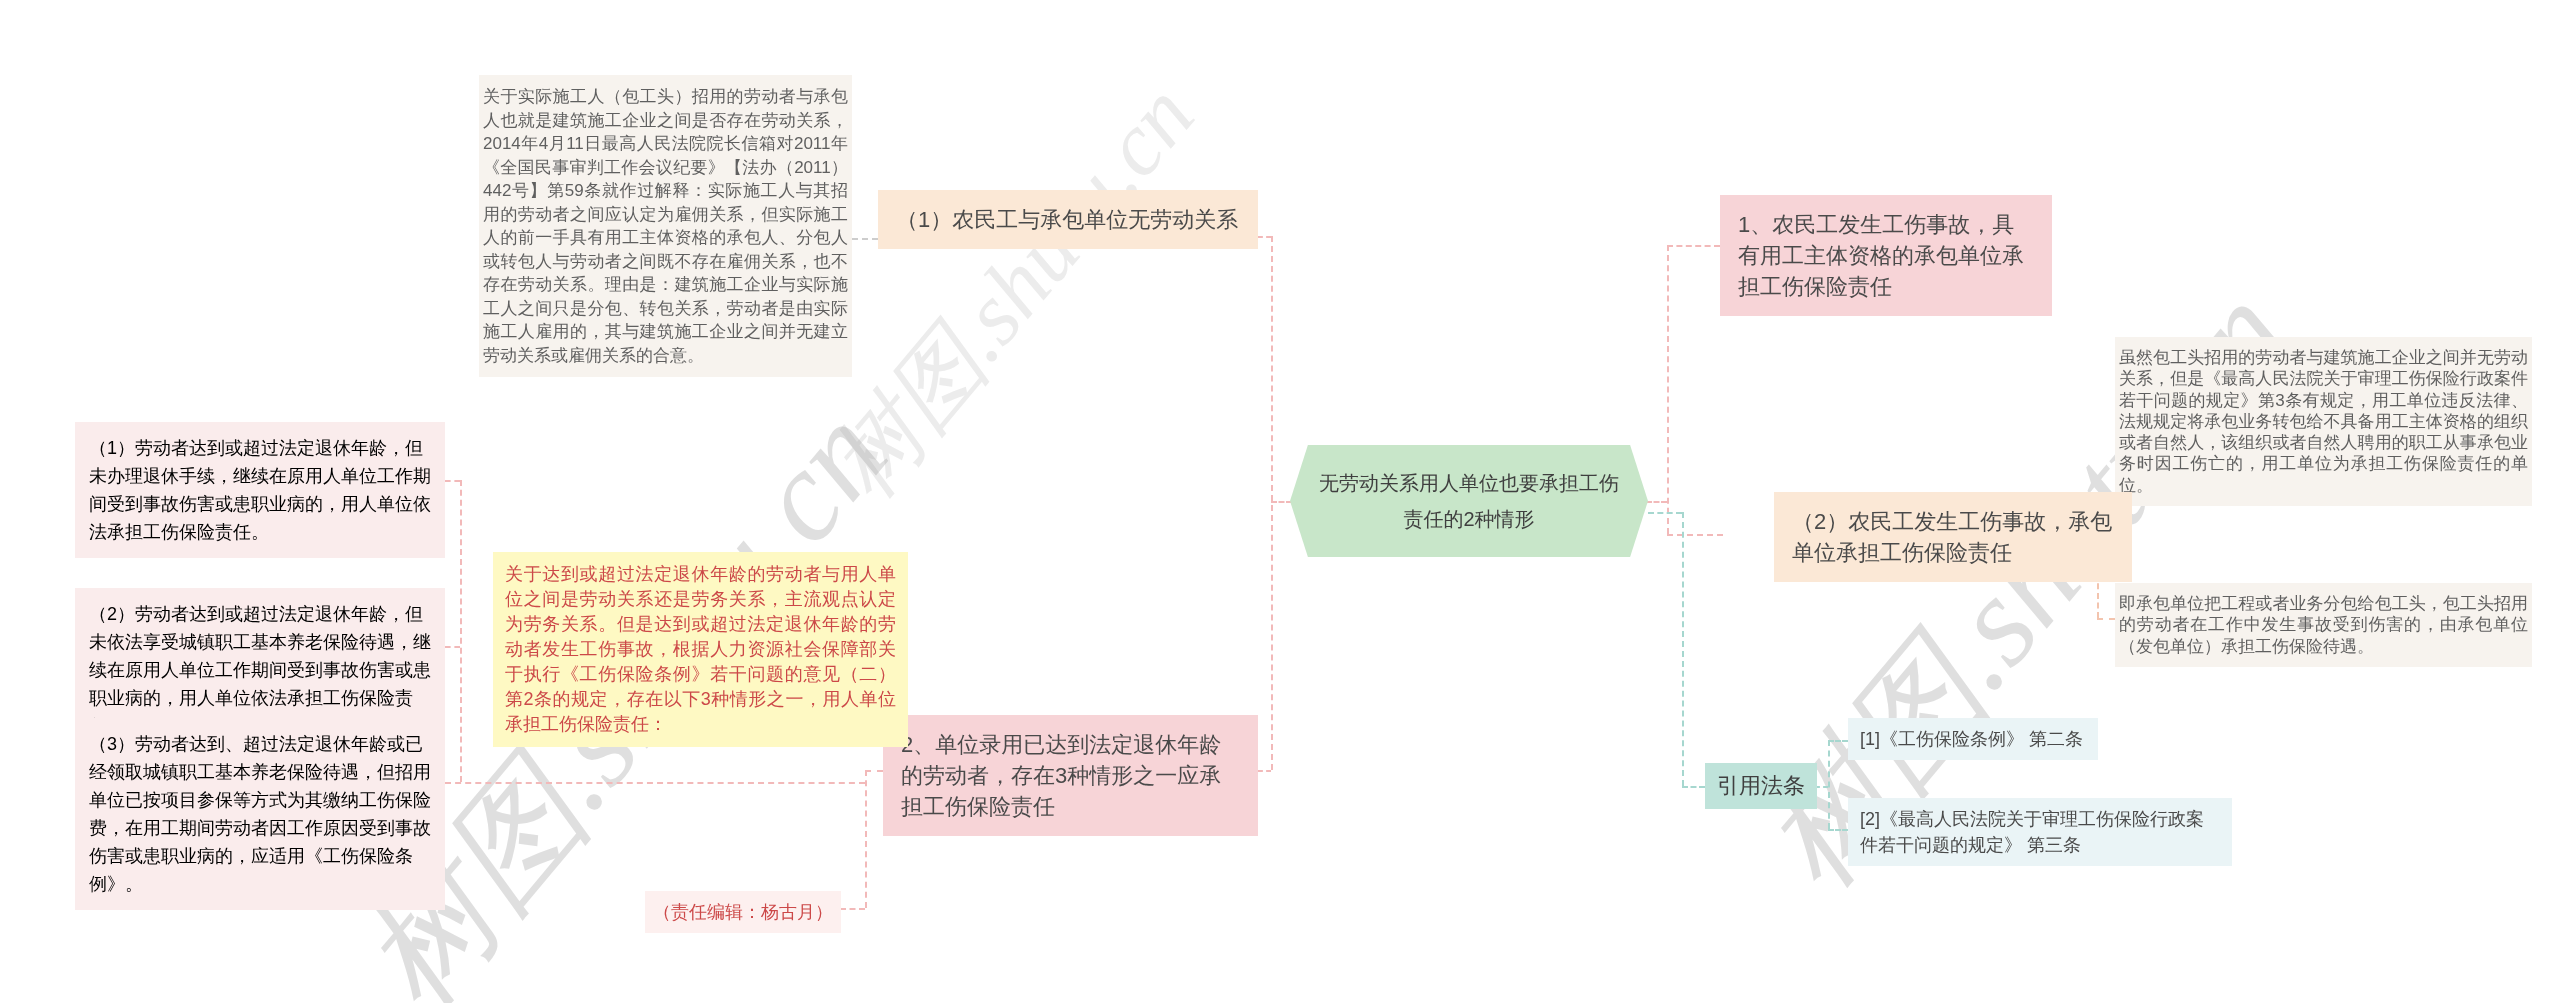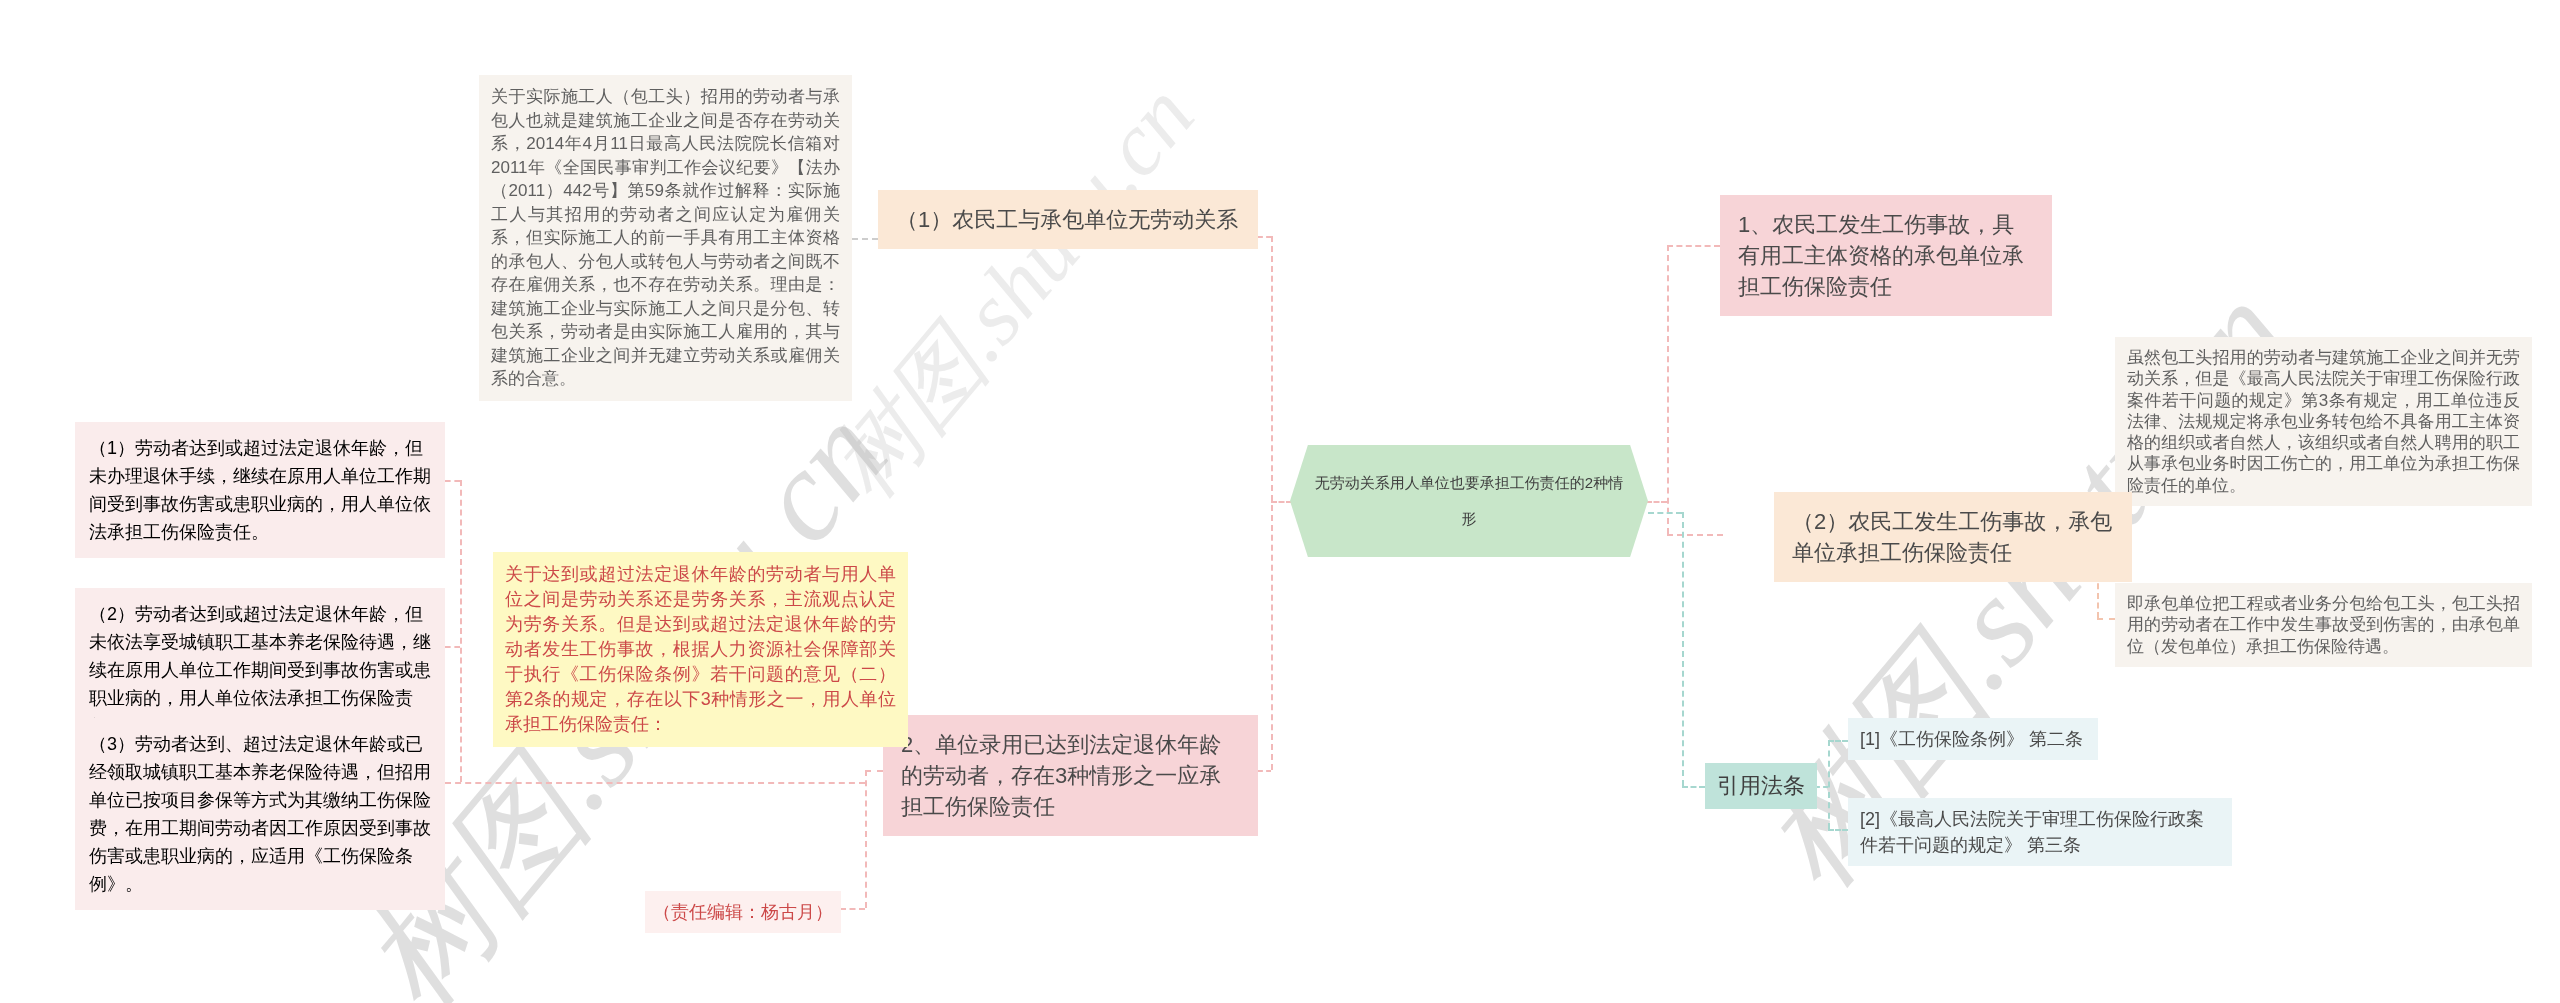--- a/index.html
+++ b/index.html
@@ -1,25 +1,25 @@
 <!DOCTYPE html>
 <html><head>
 <meta charset="utf-8">
 <style>
   html,body{margin:0;padding:0;background:#ffffff;}
   body{font-family:"Liberation Sans","DejaVu Sans",sans-serif;}
   #canvas{position:relative;width:2560px;height:1003px;background:#ffffff;overflow:hidden;}
   .node{position:absolute;box-sizing:border-box;color:#4a4a4a;}
   .note{position:absolute;box-sizing:border-box;background:#f7f3ee;color:#5f5f5f;
-        font-size:17px;line-height:23.5px;padding:10px 12px;text-align:justify;}
+        font-size:17px;line-height:23.5px;padding:10px 4px;text-align:justify;}
   .node-orange{background:#fbe8d6;font-size:22px;line-height:31px;padding:14px 18px;}
   .node-pink{background:#f7d4d7;font-size:22px;line-height:31px;padding:14px 18px;}
   .node-red{background:#faecec;color:#000000;font-size:18px;line-height:28px;padding:12px 14px;}
   .note-red{background:#faecec;color:#cc4848;font-size:18px;line-height:25px;padding:10px 12px;}
-  .node-green{background:#c8e6c9;color:#3f3f3f;font-size:15px;line-height:36px;
+  .node-green{background:#c8e6c9;color:#3f3f3f;font-size:20px;line-height:36px;
         display:flex;align-items:center;justify-content:center;text-align:center;
         clip-path:polygon(0% 50%,5% 0%,95% 0%,100% 50%,95% 100%,5% 100%);padding:16px 24px;}
   .node-teal{background:#bfe3da;color:#3f3f3f;font-size:22px;display:flex;align-items:center;justify-content:center;}
   .node-cite{background:#eaf4f6;color:#4a4a4a;font-size:18px;line-height:26px;padding:8px 12px;}
   .node-editor{background:#fdf0ef;color:#cc4848;font-size:18px;display:flex;align-items:center;justify-content:center;}
   .ln{position:absolute;}
   .ln-h{border-top:2px dashed;}
   .ln-v{border-left:2px dashed;}
   .c-pink{border-color:#f2b9b9;}
   .c-orange{border-color:#f3c4ae;}

